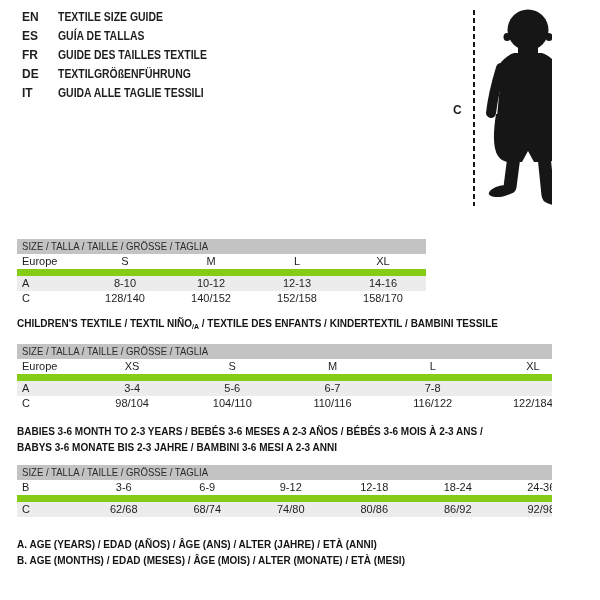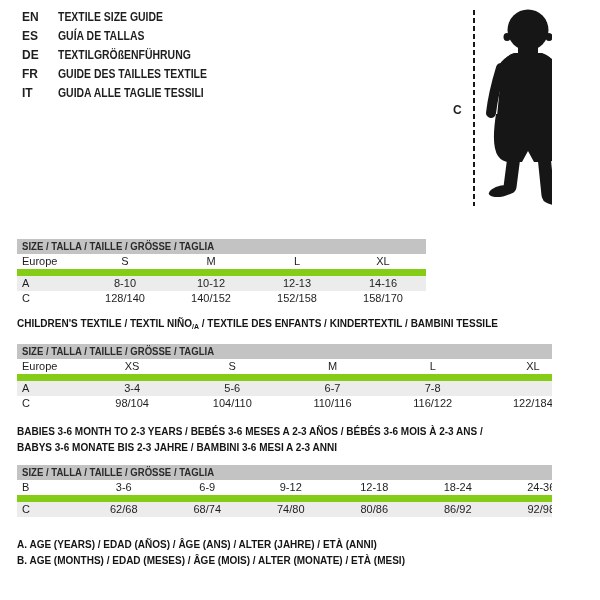--- a/index.html
+++ b/index.html
@@ -18,21 +18,21 @@
   .figure{position:absolute;left:452px;top:6px;width:130px;height:202px;}
   .figure svg{display:block;}
   .height-label{position:absolute;left:453px;top:103px;font-size:12px;font-weight:700;}
 
   
   .tbl-title{position:absolute;left:17px;font-size:11.5px;font-weight:700;color:#141414;white-space:nowrap;}
   .tbl-title sub{font-size:8px;vertical-align:-2px;}
   .size-table{position:absolute;left:17px;font-size:11px;}
   .trow{display:grid;height:15px;line-height:15px;align-items:center;}
   .thead{background:#c3c3c3;color:#2b2b2b;padding-left:5px;height:15px;line-height:15px;
-         font-size:11px;white-space:nowrap;overflow:hidden;font-weight:bold;}
+         font-size:11px;white-space:nowrap;overflow:hidden;}
   .row-label{padding-left:5px;text-align:left;}
   .cell{text-align:center;}
   .alt{background:#ececec;}
   .sep{border-bottom:7px solid #84cc16;}
   .cols4{grid-template-columns:65px repeat(4,1fr);}
   .cols5{grid-template-columns:65px repeat(5,1fr);}
   .cols6{grid-template-columns:65px repeat(6,1fr);}
 
   
   .legend{position:absolute;left:17px;top:536px;font-size:11.5px;font-weight:700;color:#141414;}
@@ -46,26 +46,26 @@
   <div class="lang-list">
     <div class="lang-row">
       <span class="lang-code">EN</span>
       <span class="lang-label condensed">TEXTILE SIZE GUIDE</span>
     </div>
     <div class="lang-row">
       <span class="lang-code">ES</span>
       <span class="lang-label condensed">GUÍA DE TALLAS</span>
     </div>
     <div class="lang-row">
+      <span class="lang-code">FR</span>
+      <span class="lang-label condensed">GUIDE DES TAILLES TEXTILE</span>
+    </div>
+    <div class="lang-row">
       <span class="lang-code">DE</span>
       <span class="lang-label condensed">TEXTILGRÖßENFÜHRUNG</span>
-    </div>
-    <div class="lang-row">
-      <span class="lang-code">FR</span>
-      <span class="lang-label condensed">GUIDE DES TAILLES TEXTILE</span>
     </div>
     <div class="lang-row">
       <span class="lang-code">IT</span>
       <span class="lang-label condensed">GUIDA ALLE TAGLIE TESSILI</span>
     </div>
   </div>
 
   <span class="height-label">C</span>
   <div class="figure">
     <svg width="130" height="202" viewBox="0 0 130 202">

